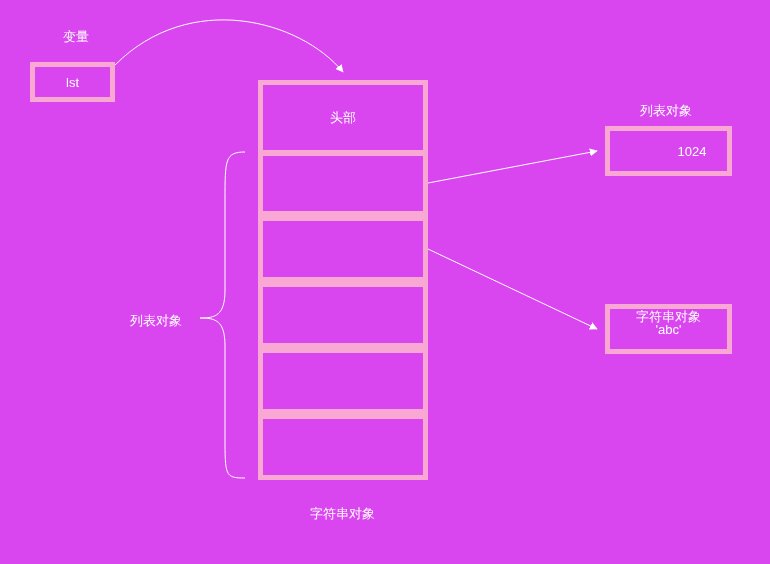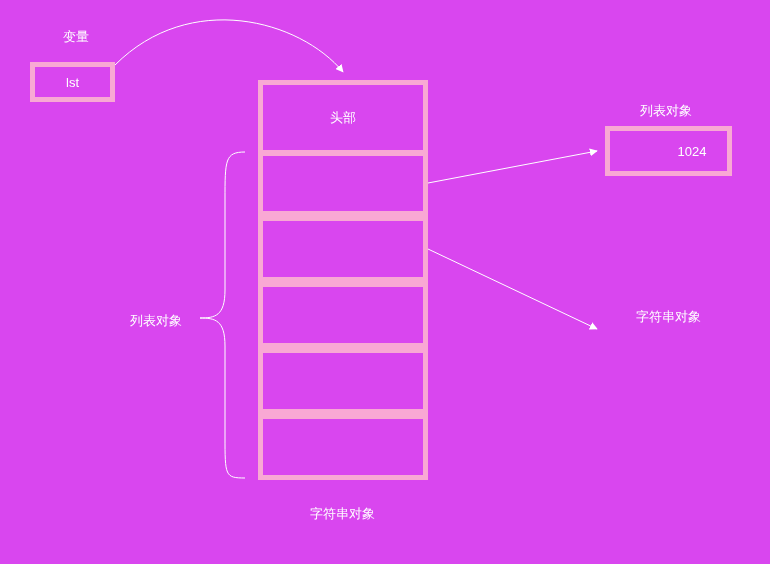--- a/index.html
+++ b/index.html
@@ -72,20 +72,23 @@
   <div class="label" style="left:310px; top:505px;">字符串对象</div>
 
   <div class="label" style="left:130px; top:312px;">列表对象</div>
 
   <div class="label" style="left:640px; top:102px;">列表对象</div>
   <div class="box" style="left:605px; top:126px; width:127px; height:50px;padding-left:47px;">
     <span>1024</span>
   </div>
 
   <div class="label" style="left:636px; top:280px;margin-top:28px;">字符串对象</div>
+  <div class="box" style="left:605px; top:304px; width:127px; height:50px;">
+    <span>'abc'</span>
+  </div>
 
   <svg>
     <defs>
       <marker id="arrowhead" viewBox="0 0 10 10" refX="9" refY="5" markerWidth="8" markerHeight="8" orient="auto">
         <polygon points="0,0 10,5 0,10"></polygon>
       </marker>
     </defs>
 
     <path d="M 115 65 C 190 -10, 300 20, 343 72" marker-end="url(#arrowhead)"></path>
 

